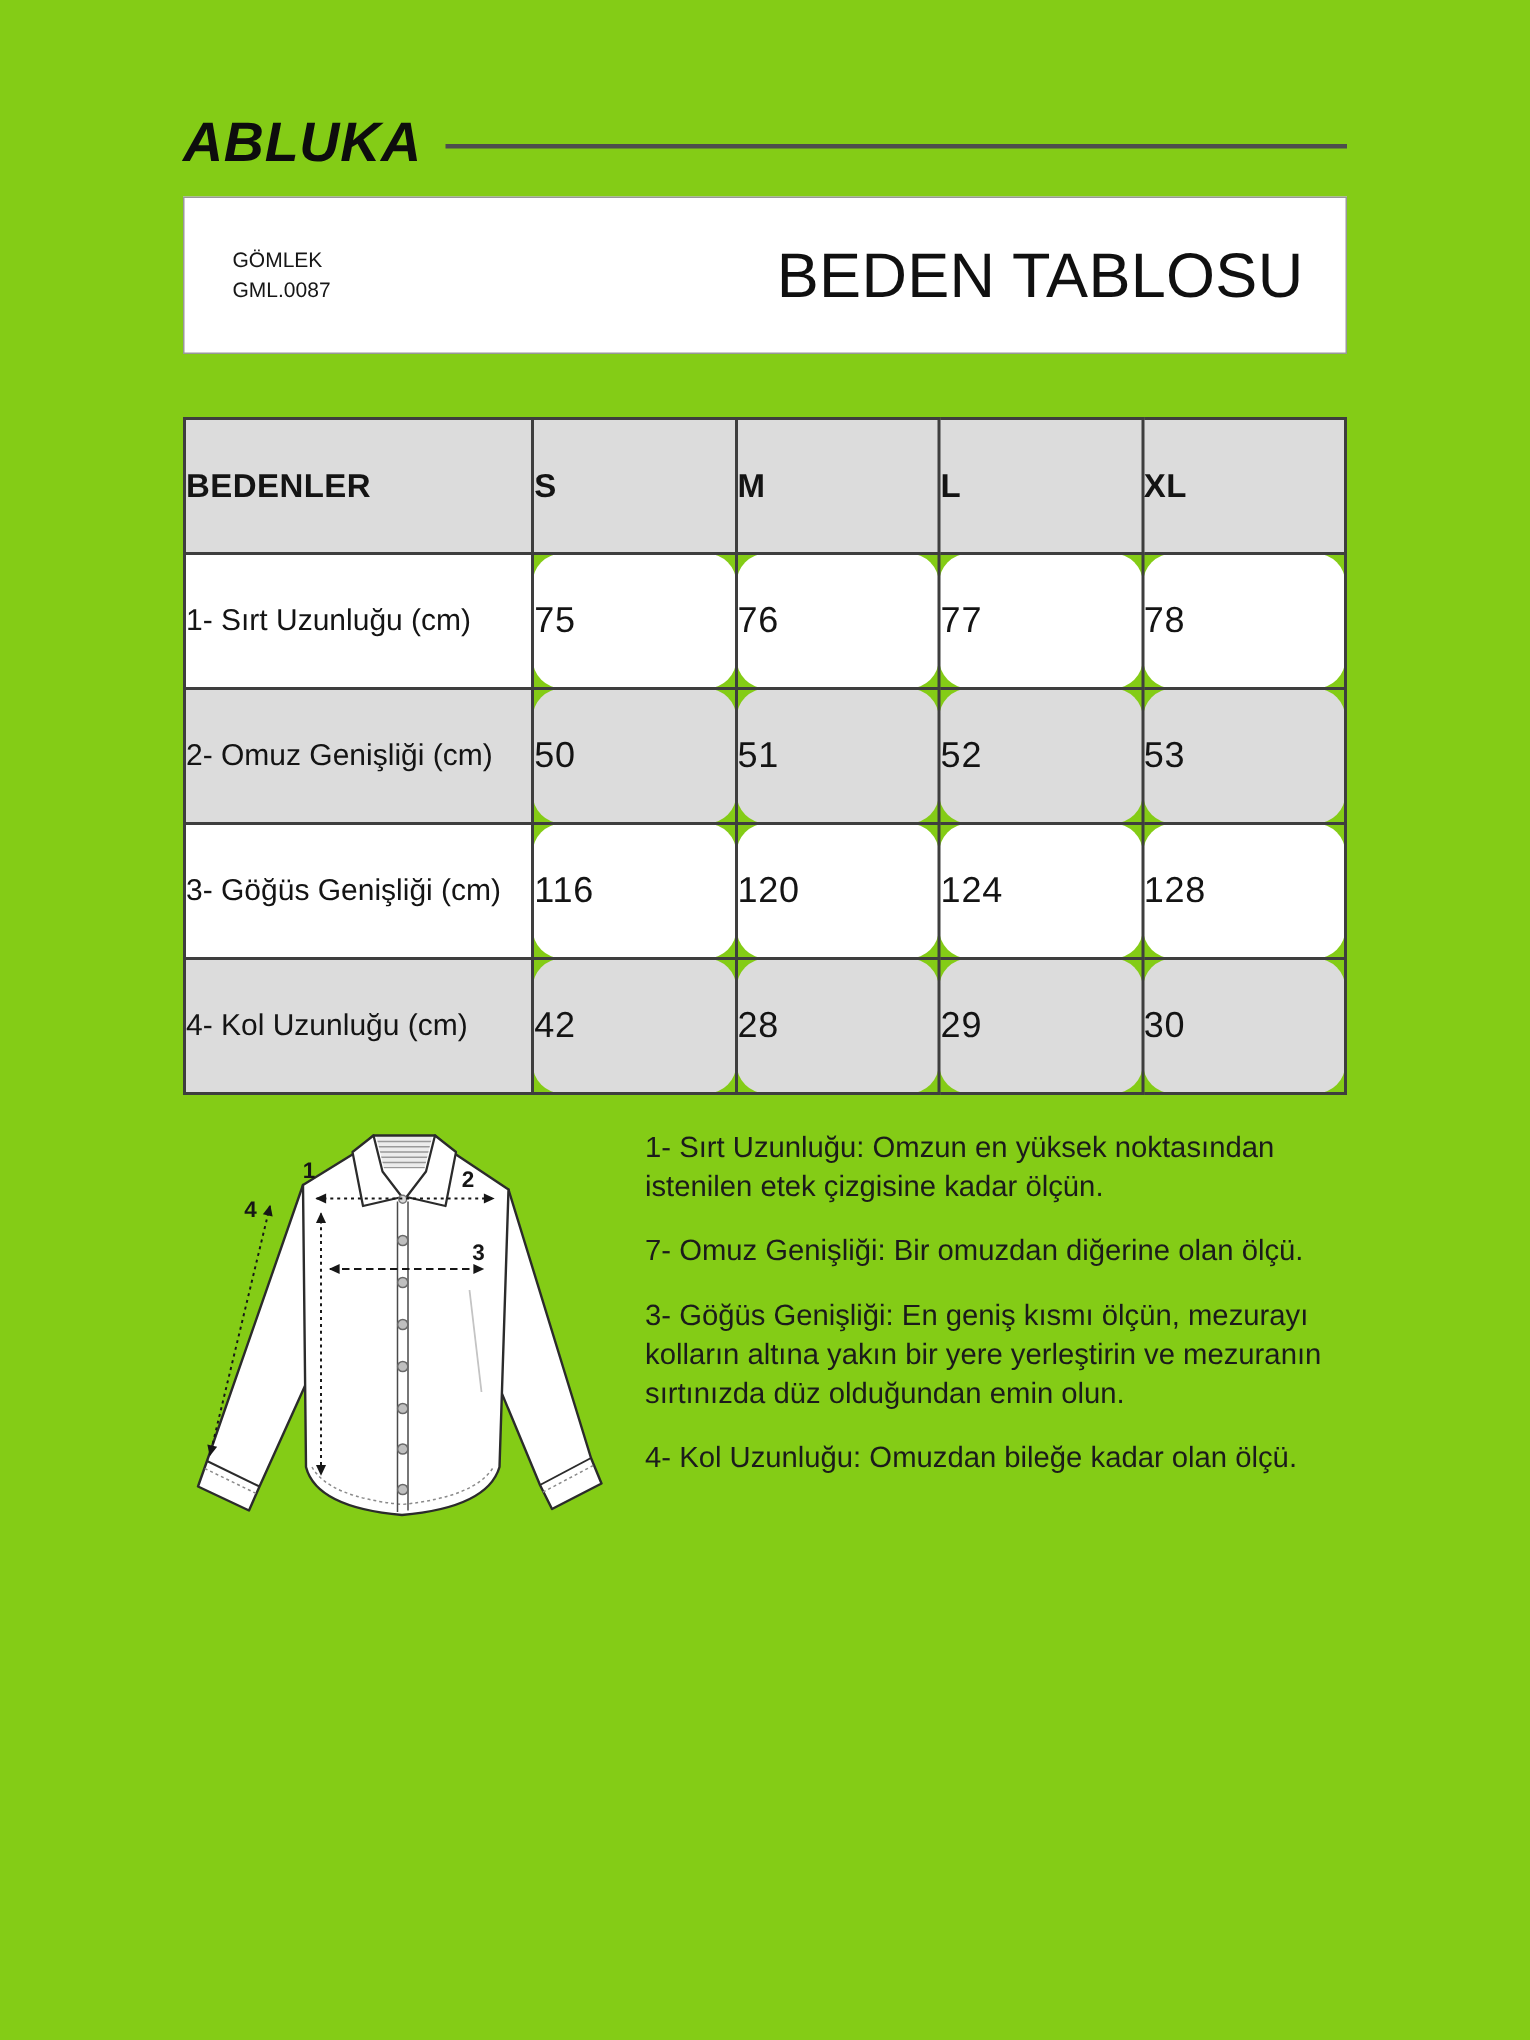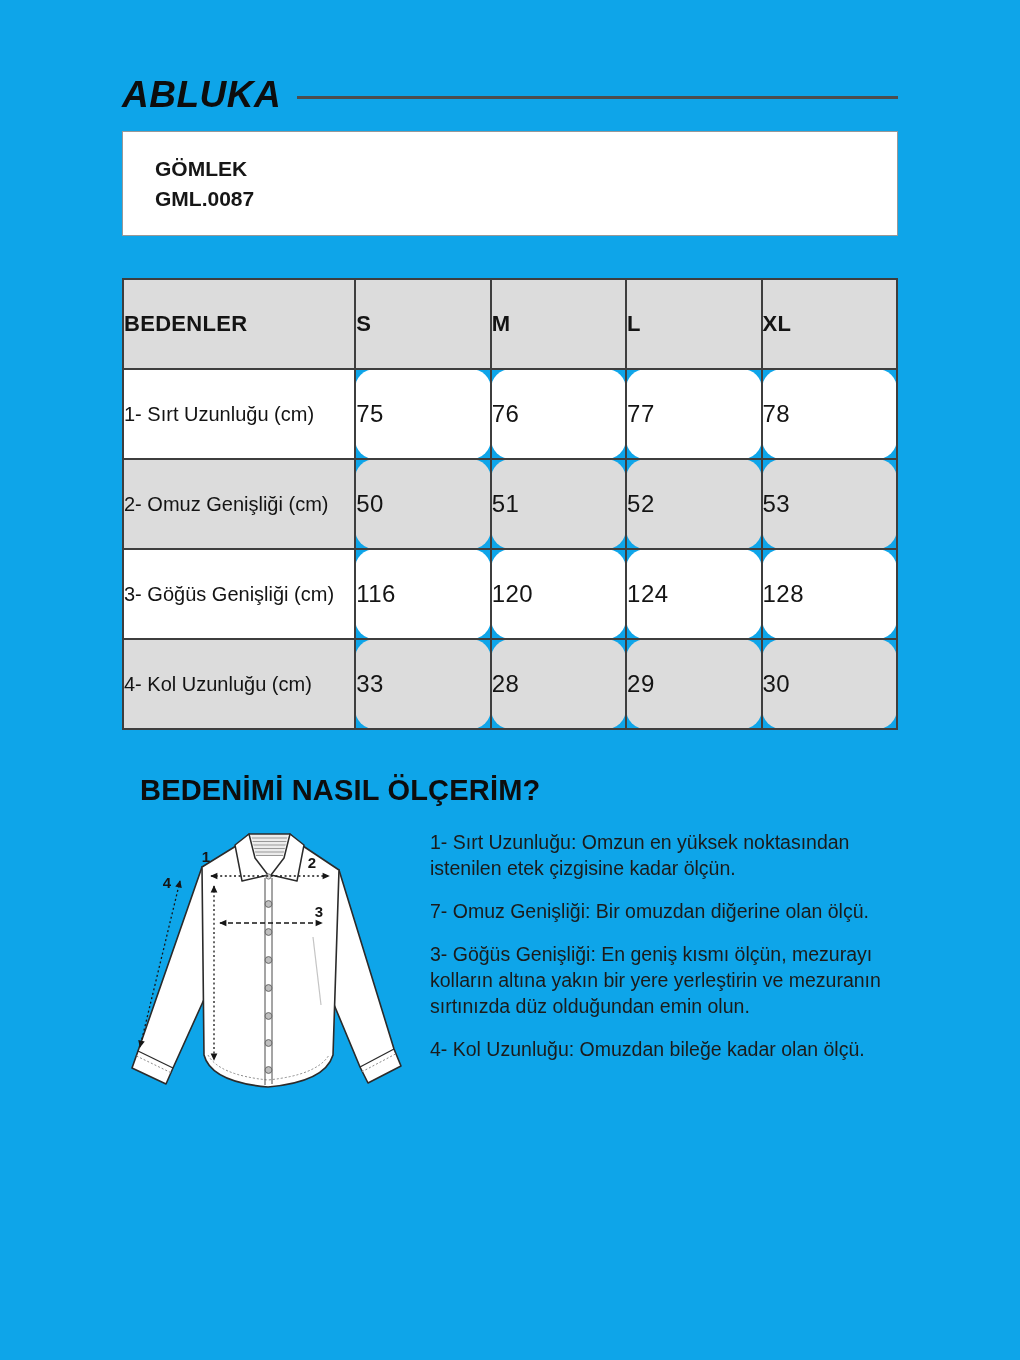--- a/index.html
+++ b/index.html
@@ -1,21 +1,21 @@
 <!DOCTYPE html>
 <html><head>
 <meta charset="utf-8">
 <style>
   * { box-sizing: border-box; }
   html,body { margin:0; padding:0; }
   .page {
     position: relative;
     width: 1020px;
     height: 1360px;
-    background: #0ea5e9;
+    background: #84cc16;
     font-family: "Liberation Sans", "DejaVu Sans", sans-serif;
     color: #141414;
     overflow: hidden;
   }
   .content {
     position: absolute;
     left: 122px;
     top: 0;
     width: 776px;
   }
@@ -48,24 +48,23 @@
     margin-top: 18px;
     height: 105px;
     background: #ffffff;
     border: 1px solid #989898;
     display: flex;
     align-items: center;
     justify-content: space-between;
     padding: 0 28px 0 32px;
   }
   .product-name, .product-code {
-    font-size: 21px;
+    font-size: 14px;
     line-height: 1.42;
     color: #161616;
-    font-weight: bold;
   }
   .page-title {
     font-size: 42px;
     font-weight: 500;
     color: #101010;
     letter-spacing: 0.2px;
     white-space: nowrap;
   }
 
   
@@ -138,20 +137,21 @@
     <div class="brand-row">
       <div class="logo">ABLUKA</div>
       <div class="rule"></div>
     </div>
 
     <div class="header-box">
       <div class="product">
         <div class="product-name">GÖMLEK</div>
         <div class="product-code">GML.0087</div>
       </div>
+      <div class="page-title">BEDEN TABLOSU</div>
     </div>
 
     <table class="size-table">
       <colgroup>
         <col style="width:30%">
         <col style="width:17.5%">
           <col style="width:17.5%">
           <col style="width:17.5%">
           <col style="width:17.5%">
       </colgroup>
@@ -181,29 +181,28 @@
         </tr>
         <tr>
           <td class="lbl">3- Göğüs Genişliği (cm)</td>
           <td class="val">116</td>
           <td class="val">120</td>
           <td class="val">124</td>
           <td class="val">128</td>
         </tr>
         <tr class="alt">
           <td class="lbl">4- Kol Uzunluğu (cm)</td>
-          <td class="val">33</td>
+          <td class="val">42</td>
           <td class="val">28</td>
           <td class="val">29</td>
           <td class="val">30</td>
         </tr>
       </tbody>
     </table>
 
-    <h2 class="measure-heading">BEDENİMİ NASIL ÖLÇERİM?</h2>
 
     <div class="measure-row">
 
       <div class="diagram-wrap">
         <svg width="292" height="292" viewBox="0 0 292 292">
           <defs>
             <marker id="ah" viewBox="0 0 10 10" refX="8.5" refY="5" markerWidth="8" markerHeight="8" orient="auto-start-reverse" markerUnits="userSpaceOnUse">
               <path d="M0.5,0.8 L9.5,5 L0.5,9.2 Z" fill="#161616"></path>
             </marker>
             <clipPath id="collarClip">

